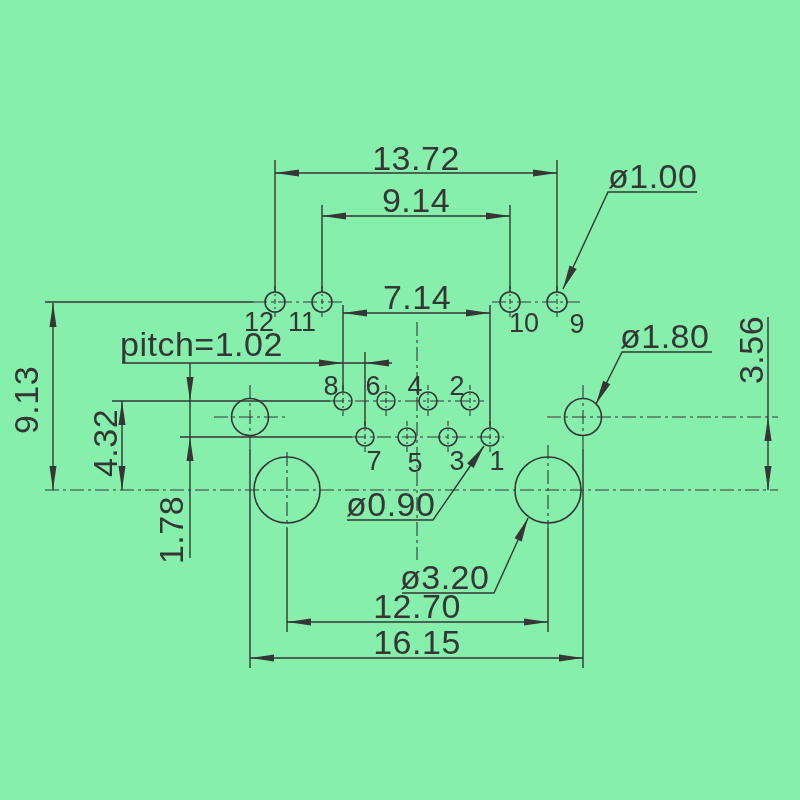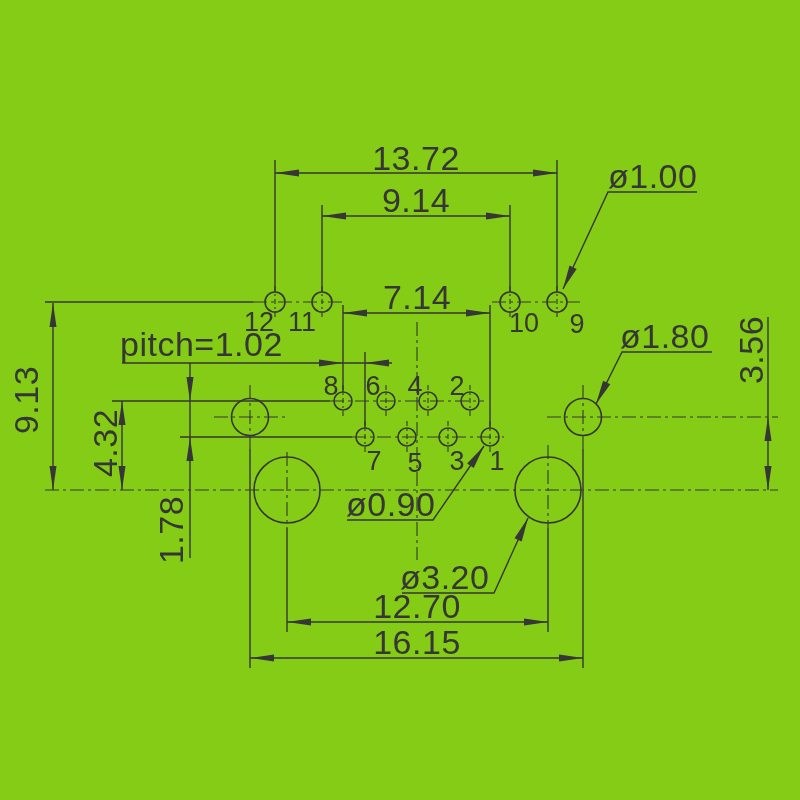--- a/index.html
+++ b/index.html
@@ -1,16 +1,16 @@
 <!DOCTYPE html>
 <html><head>
 <meta charset="utf-8">
 <style>
   html,body { margin:0; padding:0; background:#ffffff; }
-  .canvas { width:800px; height:800px; background:#84cc16; position:relative; }
+  .canvas { width:800px; height:800px; background:#86efac; position:relative; }
   svg { display:block; }
   .s  { stroke:#363636; stroke-width:1.4; fill:none; stroke-linecap:butt; }
   .s2 { stroke:#363636; stroke-width:1.6; fill:none; }
   .cl { stroke:#363636; stroke-width:1.1; fill:none; stroke-dasharray:14 4 3 4; }
   .cs { stroke:#363636; stroke-width:1.1; fill:none; stroke-dasharray:5 3 2 3; }
   .arr { fill:#363636; stroke:none; }
   text { font-family:"Liberation Sans", sans-serif; fill:#363636; }
   .dim { font-size:34px; letter-spacing:0.5px; }
   .pin { font-size:27px; }
 </style>

